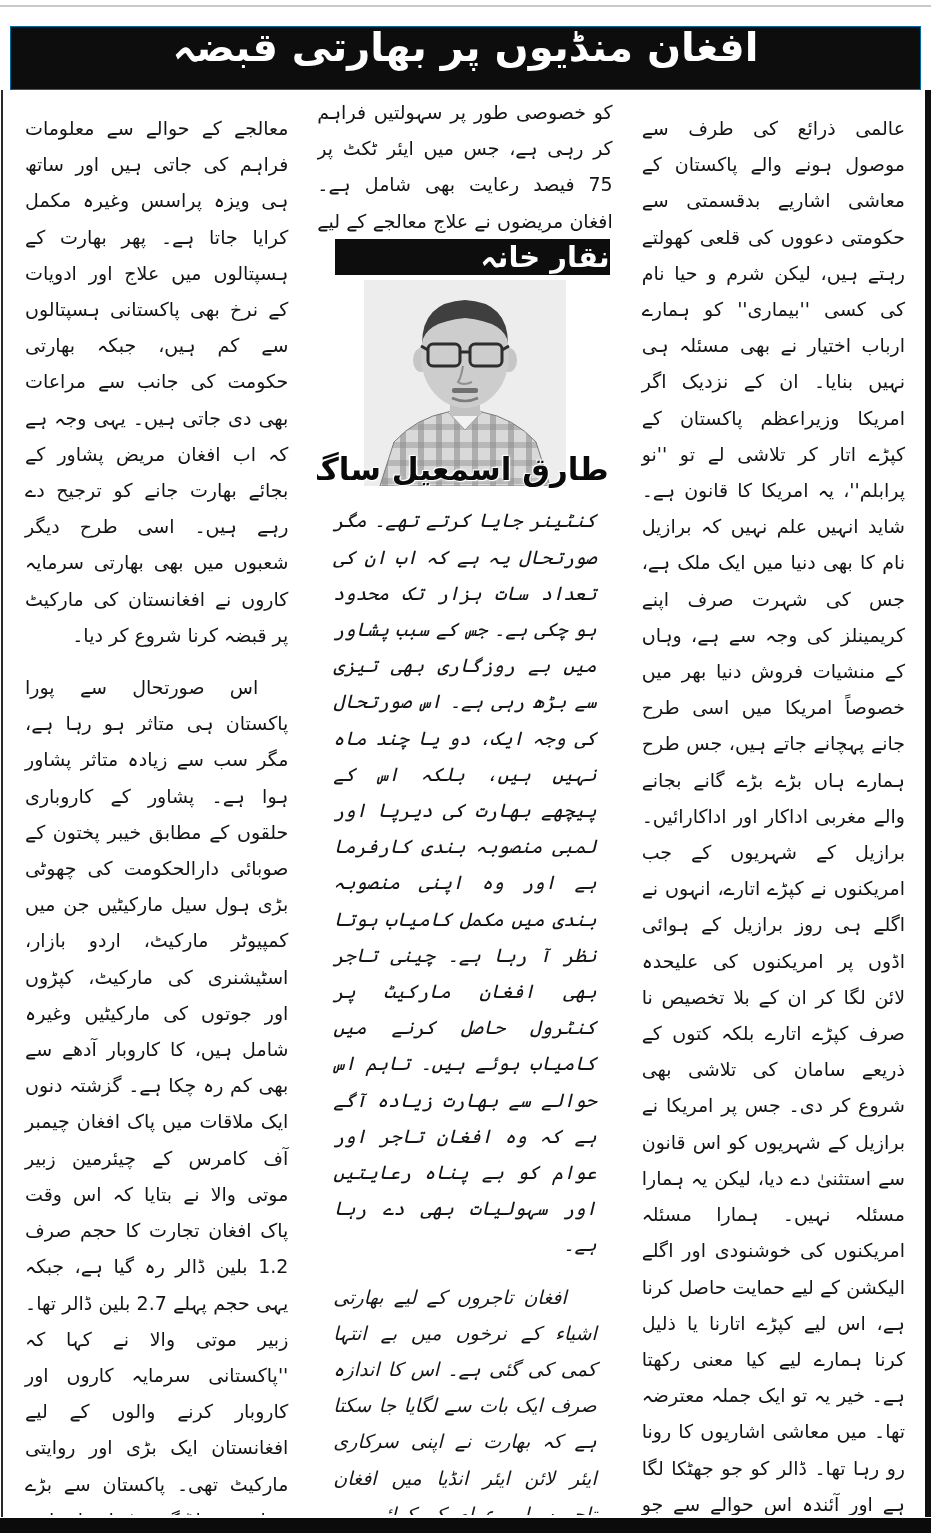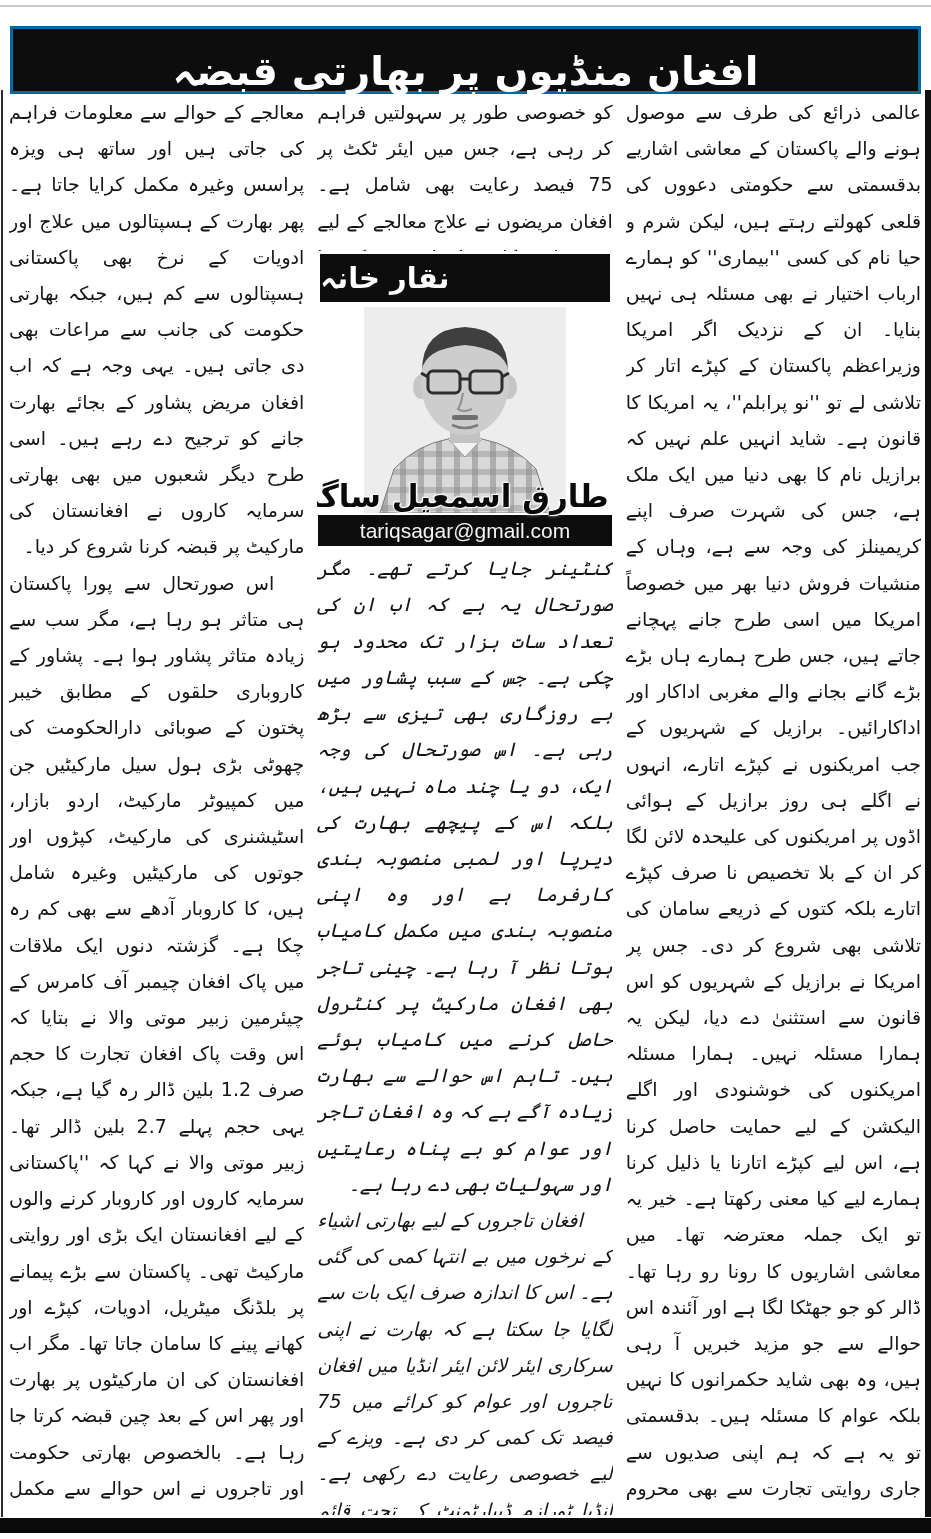--- a/index.html
+++ b/index.html
@@ -10,47 +10,47 @@
   }
   
   .top-rule{position:absolute;top:5px;left:0;right:0;height:2px;background:#c9c9c9;}
   .left-rule{position:absolute;left:1px;top:90px;bottom:22px;width:2px;background:#2a2a2a;}
   .right-rule{position:absolute;right:0;top:90px;bottom:22px;width:6px;background:#101010;}
   .bottom-bar{position:absolute;left:0;right:0;top:1518px;height:15px;background:#0b0b0b;}
 
   
   .title-bar{
     position:absolute;top:26px;left:10px;right:10px;height:62px;
-    background:#0d0d0d;border:3px solid #0369a1;
-    display:flex;align-items:flex-end;justify-content:center;
+    background:#0d0d0d;border:1px solid #0369a1;
+    display:flex;align-items:flex-start;justify-content:center;
   }
   .title-bar .t{
     color:#ffffff;font-size:40px;font-weight:bold;line-height:1;
     direction:rtl;white-space:nowrap;
   }
 
   
   .cols{
     position:absolute;top:94px;left:9px;right:10px;bottom:24px;
     display:flex;direction:rtl;gap:13px;
   }
   .col{
     flex:1 1 0;min-width:0;overflow:hidden;
     direction:rtl;text-align:justify;
     font-size:19px;line-height:36.2px;color:#151515;
   }
-  .col p{margin:0;}
+  .col p{margin:16px;}
   .col p.indent{text-indent:30px;}
 
   
   .col.mid{display:flex;flex-direction:column;}
   .mid-top{height:242px;overflow:hidden;}
   .naqqar-bar{
-    height:48px;margin:3px 3px 5px 3px;background:#0d0d0d;
-    display:flex;align-items:center;justify-content:flex-end;flex:0 0 auto;
+    height:36px;margin:3px 3px 5px 18px;background:#0d0d0d;
+    display:flex;align-items:center;justify-content:flex-start;flex:0 0 auto;
   }
   .naqqar-bar .t{color:#fff;font-size:29px;font-weight:bold;line-height:1;}
   .photo-wrap{position:relative;height:206px;flex:0 0 auto;
     display:flex;justify-content:center;align-items:flex-start;}
   .photo-wrap svg{display:block;}
   .author-name{
     position:absolute;left:4px;right:4px;bottom:0;
     text-align:center;font-size:31px;font-weight:bold;color:#0a0a0a;line-height:1.1;
     text-shadow:0 0 2px #fff,0 0 4px #fff,1px 1px 0 #fff,-1px -1px 0 #fff;
     white-space:nowrap;
@@ -115,23 +115,20 @@
           <line x1="64" y1="70" x2="57" y2="66"></line>
           <line x1="138" y1="70" x2="145" y2="66"></line>
         </g>
         <path d="M99,86 Q97,98 94,102 Q99,106 108,102" stroke="#8f8f8f" stroke-width="2" fill="none"></path>
         <rect x="88" y="108" width="26" height="5" rx="2" fill="#6f6f6f"></rect>
         <path d="M88,118 Q101,124 114,118" stroke="#7c7c7c" stroke-width="2.5" fill="none"></path>
       </svg>
       <div class="author-name">طارق اسمعیل ساگر</div>
     </div>
 
-    <div class="email-bar">
-      <span class="t">tariqsagar@gmail.com</span>
-    </div>
 
     <div class="mid-bottom">
       <p>کنٹینر جایا کرتے تھے۔ مگر صورتحال یہ ہے کہ اب ان کی تعداد سات ہزار تک محدود ہو چکی ہے۔ جس کے سبب پشاور میں بے روزگاری بھی تیزی سے بڑھ رہی ہے۔ اس صورتحال کی وجہ ایک، دو یا چند ماہ نہیں ہیں، بلکہ اس کے پیچھے بھارت کی دیرپا اور لمبی منصوبہ بندی کارفرما ہے اور وہ اپنی منصوبہ بندی میں مکمل کامیاب ہوتا نظر آ رہا ہے۔ چینی تاجر بھی افغان مارکیٹ پر کنٹرول حاصل کرنے میں کامیاب ہوئے ہیں۔ تاہم اس حوالے سے بھارت زیادہ آگے ہے کہ وہ افغان تاجر اور عوام کو بے پناہ رعایتیں اور سہولیات بھی دے رہا ہے۔</p>
       <p class="indent">افغان تاجروں کے لیے بھارتی اشیاء کے نرخوں میں بے انتہا کمی کی گئی ہے۔ اس کا اندازہ صرف ایک بات سے لگایا جا سکتا ہے کہ بھارت نے اپنی سرکاری ایئر لائن ایئر انڈیا میں افغان تاجروں اور عوام کو کرائے میں 75 فیصد تک کمی کر دی ہے۔ ویزے کے لیے خصوصی رعایت دے رکھی ہے۔ انڈیا ٹورازم ڈیپارٹمنٹ کے تحت قائم ملک بھر میں ہوٹلوں پر خصوصی رعایت دی جاتی ہے۔ چند سال قبل تک پشاور اور اس کے گرد و نواح میں موجود کئی پرائیویٹ ہسپتالوں میں افغان مریض خصوصی طور پر اپنے علاج معالجے کے لیے آتے تھے۔ مگر اب حالات یہ ہیں کہ پشاور کے مختلف ہسپتال خالی پڑے ہیں اور ان میں کوئی بھی مریض موجود نہیں۔ کیونکہ بھارت کے ہسپتالوں میں افغانوں کو انتہائی سستا علاج مہیا کیا جا رہا ہے۔ کابل کے علاقوں میں بھارتی ہسپتالوں میں بھی افغان مریضوں کو علاج</p>
     </div>
   </div>
 
   <div class="col">
     <p>معالجے کے حوالے سے معلومات فراہم کی جاتی ہیں اور ساتھ ہی ویزہ پراسس وغیرہ مکمل کرایا جاتا ہے۔ پھر بھارت کے ہسپتالوں میں علاج اور ادویات کے نرخ بھی پاکستانی ہسپتالوں سے کم ہیں، جبکہ بھارتی حکومت کی جانب سے مراعات بھی دی جاتی ہیں۔ یہی وجہ ہے کہ اب افغان مریض پشاور کے بجائے بھارت جانے کو ترجیح دے رہے ہیں۔ اسی طرح دیگر شعبوں میں بھی بھارتی سرمایہ کاروں نے افغانستان کی مارکیٹ پر قبضہ کرنا شروع کر دیا۔</p>
     <p class="indent">اس صورتحال سے پورا پاکستان ہی متاثر ہو رہا ہے، مگر سب سے زیادہ متاثر پشاور ہوا ہے۔ پشاور کے کاروباری حلقوں کے مطابق خیبر پختون کے صوبائی دارالحکومت کی چھوٹی بڑی ہول سیل مارکیٹیں جن میں کمپیوٹر مارکیٹ، اردو بازار، اسٹیشنری کی مارکیٹ، کپڑوں اور جوتوں کی مارکیٹیں وغیرہ شامل ہیں، کا کاروبار آدھے سے بھی کم رہ چکا ہے۔ گزشتہ دنوں ایک ملاقات میں پاک افغان چیمبر آف کامرس کے چیئرمین زبیر موتی والا نے بتایا کہ اس وقت پاک افغان تجارت کا حجم صرف 1.2 بلین ڈالر رہ گیا ہے، جبکہ یہی حجم پہلے 2.7 بلین ڈالر تھا۔ زبیر موتی والا نے کہا کہ ''پاکستانی سرمایہ کاروں اور کاروبار کرنے والوں کے لیے افغانستان ایک بڑی اور روایتی مارکیٹ تھی۔ پاکستان سے بڑے پیمانے پر بلڈنگ میٹریل، ادویات، کپڑے اور کھانے پینے کا سامان جاتا تھا۔ مگر اب افغانستان کی ان مارکیٹوں پر بھارت اور پھر اس کے بعد چین قبضہ کرتا جا رہا ہے۔ بالخصوص بھارتی حکومت اور تاجروں نے اس حوالے سے مکمل منصوبہ بندی کر رکھی ہے۔ وہ افغان تاجروں اور عوام کو خصوصی مراعات فراہم کرتے ہیں۔ سستی اشیاء فراہم کی جاتی ہے۔ صورتحال یہی رہی تو خدشہ ہے کہ پاکستان چاہے بھی تو اس کے لیے بھارت اور چین کے سرمایہ کاروں کا مقابلہ کرنا مشکل ہو جائے گا۔''</p>

